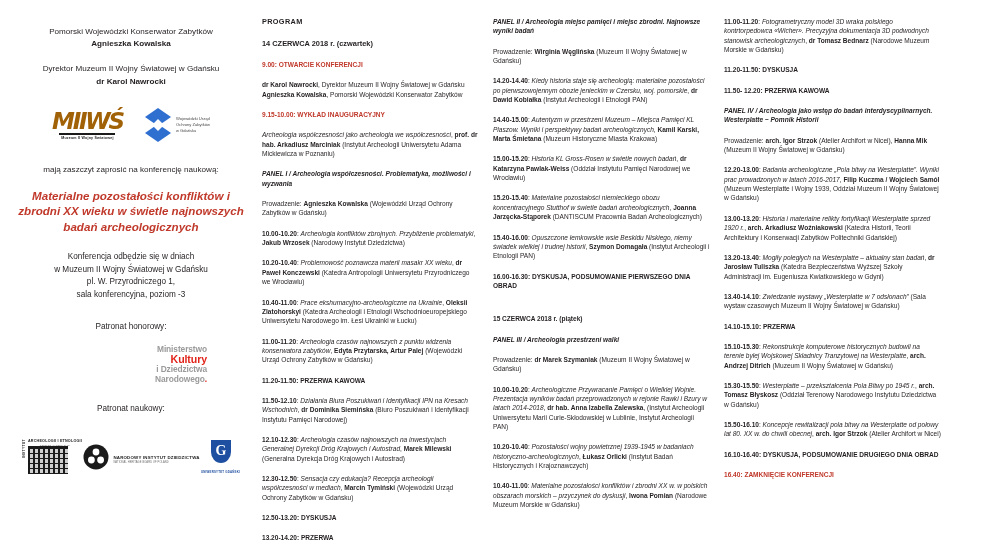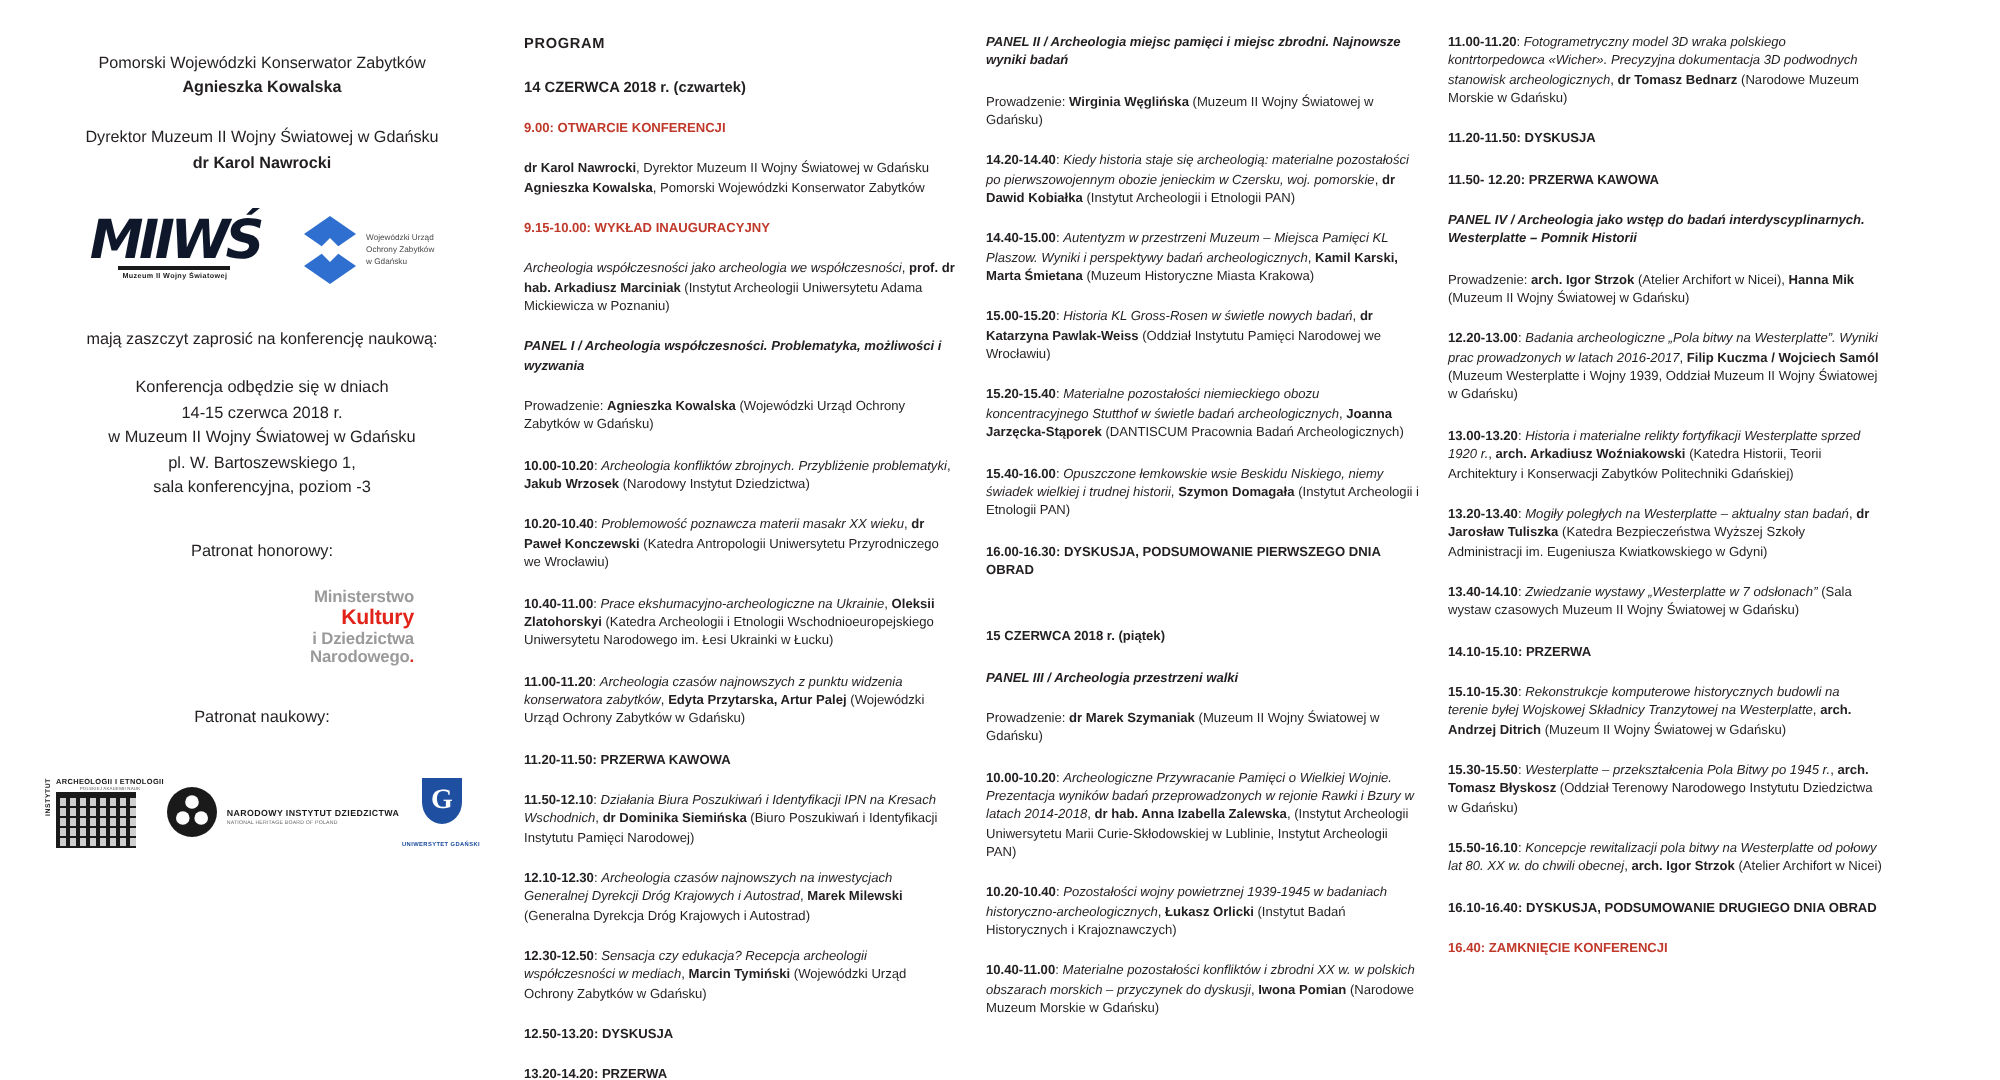--- a/index.html
+++ b/index.html
@@ -49,23 +49,23 @@
     margin: 14px 0 16px 0;
     height: 46px;
   }
 
   
   .mwn-logo { text-align: center; }
   .mwn-mark {
     font-family: "DejaVu Sans", sans-serif;
     font-weight: bold;
     font-style: italic;
-    font-size: 27px;
+    font-size: 23px;
     letter-spacing: -2.2px;
-    color: #0f172a;
+    color: #a16207;
     line-height: 22px;
   }
   .mwn-rule {
     width: 56px;
     height: 2px;
     background: #1a1a1a;
     margin: 1px auto 1px auto;
   }
   .mwn-sub {
     font-size: 3.6px;
@@ -262,26 +262,26 @@
         <div class="wuoz-text">
           <div>Wojewódzki Urząd</div>
           <div>Ochrony Zabytków</div>
           <div>w Gdańsku</div>
         </div>
       </div>
     </div>
 
     <div class="invite-line" style="margin-bottom:12px">mają zaszczyt zaprosić na konferencję naukową:</div>
 
+    <div class="conf-title">Materialne pozostałości konfliktów i zbrodni XX wieku w świetle najnowszych badań archeologicznych</div>
 
     <div class="conf-where">
       <div>Konferencja odbędzie się w dniach</div>
-      <div>14-15 czerwca 2018 r.</div>
       <div>w Muzeum II Wojny Światowej w Gdańsku</div>
-      <div>pl. W. Bartoszewskiego 1,</div>
+      <div>pl. W. Przyrodniczego 1,</div>
       <div>sala konferencyjna, poziom -3</div>
     </div>
 
     <div class="patron-head">Patronat honorowy:</div>
 
     <div class="mkidn">
       <div>Ministerstwo</div>
       <div class="mk-red">Kultury</div>
       <div>i Dziedzictwa</div>
       <div><span>Narodowego</span><span class="mk-dot">.</span></div>

